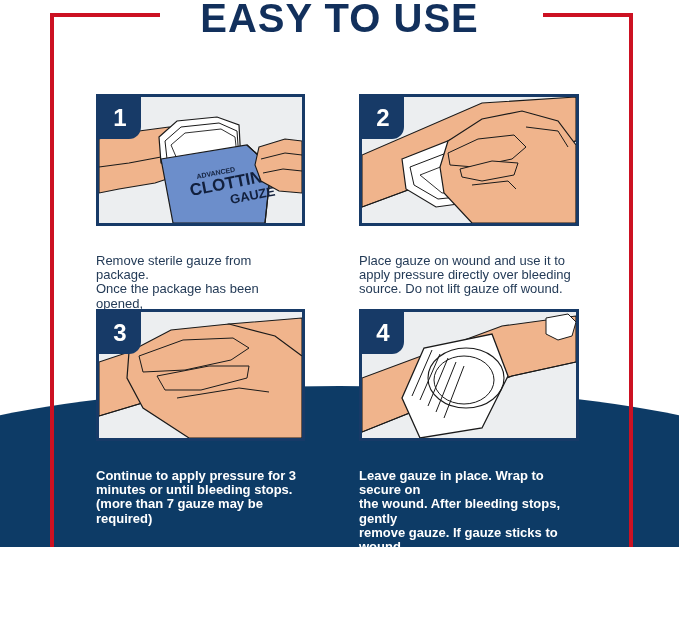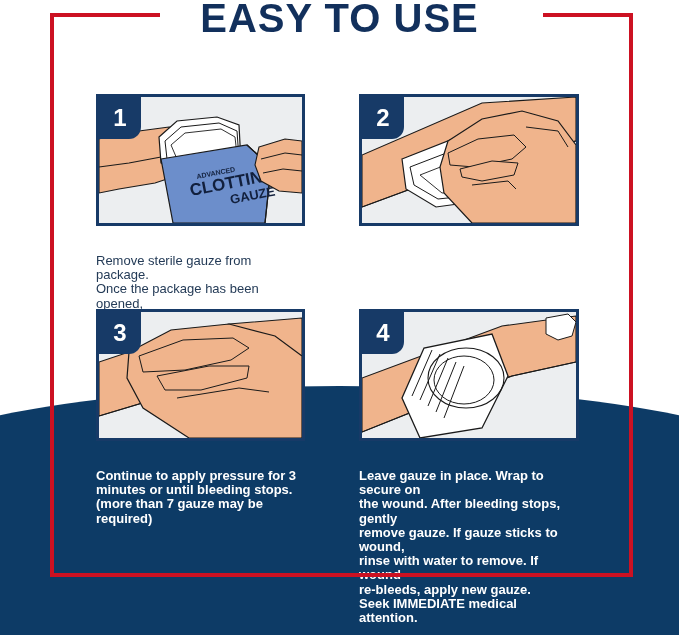--- a/index.html
+++ b/index.html
@@ -9,21 +9,21 @@
   body {
     width: 679px;
     height: 635px;
     background: #ffffff;
     font-family: "Liberation Sans", sans-serif;
     overflow: hidden;
   }
   .poster {
     position: relative;
     width: 679px;
-    height: 635px;
+    height: 547px;
     background: #ffffff;
     overflow: hidden;
   }
   
   .navy-band {
     position: absolute;
     left: -120px;
     top: 386px;
     width: 919px;
     height: 600px;
@@ -186,20 +186,23 @@
           <path d="M58 78 L104 60 L138 72 L110 94 L80 96 Z" fill="#ffffff" stroke="#1a1a1a" stroke-width="0.9"></path>
 
           <path d="M86 44 L120 22 L160 14 L196 24 L214 48 L214 126 L110 126 L82 96 L78 70 Z" fill="#f0b48c" stroke="#1a1a1a" stroke-width="1.2"></path>
           <path d="M86 56 L116 42 L152 38 L164 50 L150 62 L112 70 L88 68 Z" fill="#f0b48c" stroke="#1a1a1a" stroke-width="1"></path>
           <path d="M98 72 L130 64 L156 66 L152 78 L120 84 L100 80 Z" fill="#f0b48c" stroke="#1a1a1a" stroke-width="1"></path>
           <path d="M110 88 L146 84 L154 92" fill="none" stroke="#1a1a1a" stroke-width="1"></path>
           <path d="M164 30 L196 34 L206 50" fill="none" stroke="#1a1a1a" stroke-width="1"></path>
         </svg>
         <div class="badge">2</div>
       </div>
+      <div class="caption">Place gauze on wound and use it to
+apply pressure directly over bleeding
+source. Do not lift gauze off wound.</div>
     </div>
 
     <div class="step step-3">
       <div class="panel">
         <svg viewBox="0 0 203 126" preserveAspectRatio="none">
           <rect x="0" y="0" width="203" height="126" fill="#eceef0"></rect>
 
           <path d="M0 50 L60 30 L130 12 L203 6 L203 52 L140 64 L60 86 L0 104 Z" fill="#f0b48c" stroke="#1a1a1a" stroke-width="1.1"></path>
           <path d="M0 104 L60 86 L140 64 L203 52" fill="none" stroke="#1a1a1a" stroke-width="1.1"></path>
 

